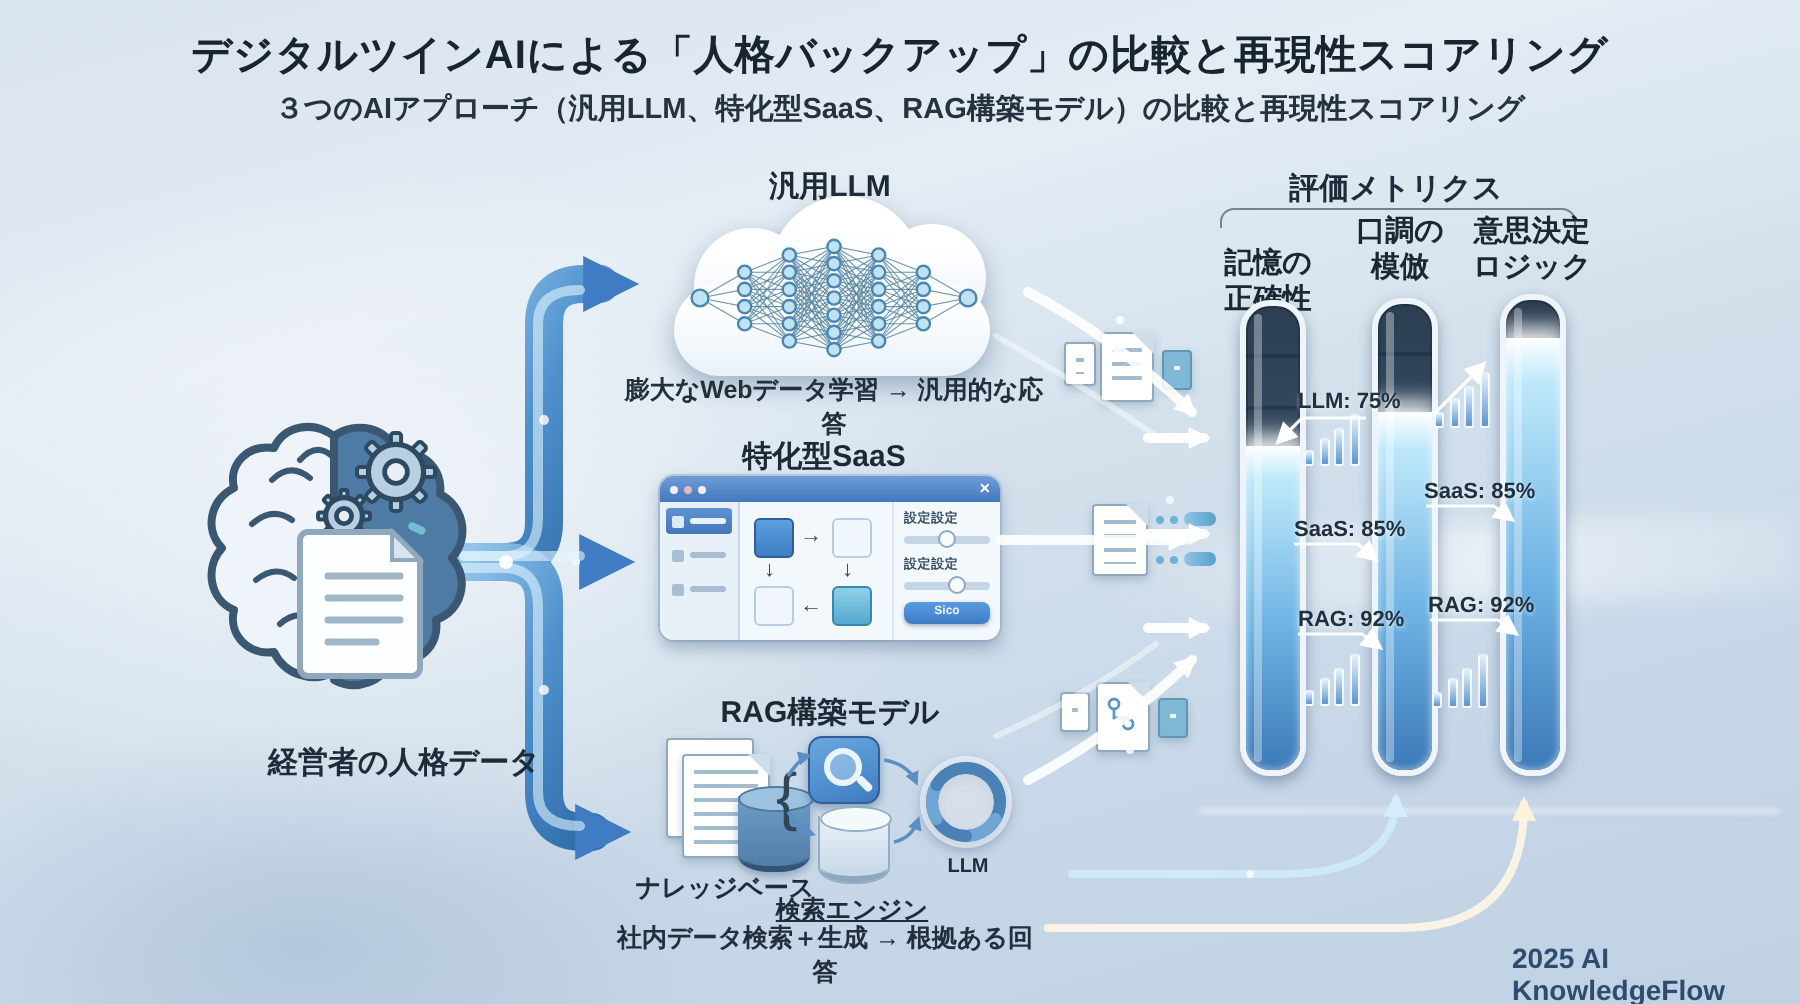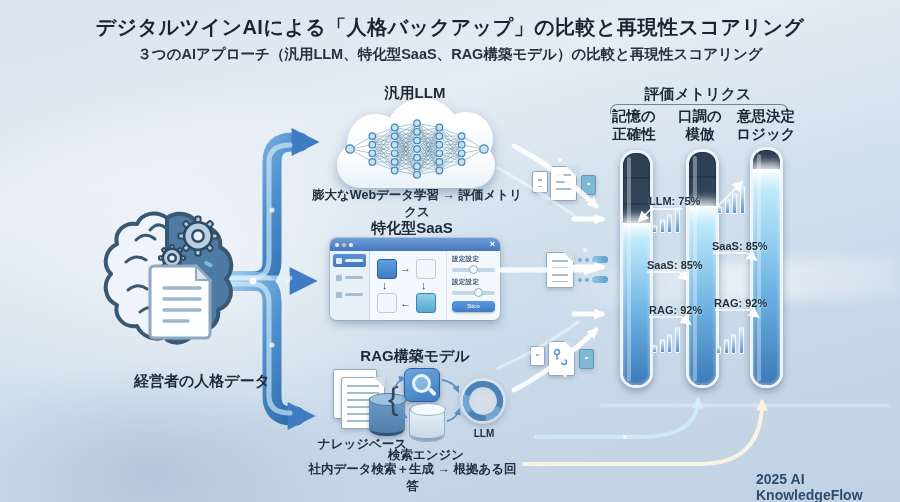--- a/index.html
+++ b/index.html
@@ -374,21 +374,21 @@
         <circle cx="97.33333333333333" cy="35.3" r="3.3" fill="#bfe3f2" stroke="#4a86b4" stroke-width="1.2"></circle>
         <circle cx="97.33333333333333" cy="43.9" r="3.3" fill="#bfe3f2" stroke="#4a86b4" stroke-width="1.2"></circle>
         <circle cx="97.33333333333333" cy="52.5" r="3.3" fill="#bfe3f2" stroke="#4a86b4" stroke-width="1.2"></circle>
         <circle cx="119.66666666666666" cy="18.1" r="3.3" fill="#bfe3f2" stroke="#4a86b4" stroke-width="1.2"></circle>
         <circle cx="119.66666666666666" cy="26.7" r="3.3" fill="#bfe3f2" stroke="#4a86b4" stroke-width="1.2"></circle>
         <circle cx="119.66666666666666" cy="35.3" r="3.3" fill="#bfe3f2" stroke="#4a86b4" stroke-width="1.2"></circle>
         <circle cx="119.66666666666666" cy="43.9" r="3.3" fill="#bfe3f2" stroke="#4a86b4" stroke-width="1.2"></circle>
         <circle cx="142" cy="31" r="4.2" fill="#bfe3f2" stroke="#4a86b4" stroke-width="1.2"></circle>
       </svg>
   </div>
-  <div class="sec-cap t-center" style="left:312px;top:187px;width:210px;">膨大なWebデータ学習 → 評価メトリクス</div>
+  <div class="sec-cap t-center" style="left:312px;top:187px;width:210px;">膨大なWebデータ学習 → 汎用的な応答</div>
 
   <div class="sec-title t-center" style="left:337px;top:219px;width:150px;">特化型SaaS</div>
   <div class="win">
     <div class="win-bar">
       <span class="win-dot" style="background:#f5edf0;"></span>
       <span class="win-dot" style="background:#e9b6c4;"></span>
       <span class="win-dot" style="background:#f5edf0;"></span>
       <span class="win-x">×</span>
     </div>
     <div class="win-body">
@@ -452,21 +452,21 @@
     <g id="knot" transform="translate(25,25)">
         <path d="M0,-17 A17,17 0 0 1 14.7,8.5" fill="none" stroke="#6fa6d4" stroke-width="6" stroke-linecap="round" transform="rotate(0)"></path>
         <path d="M0,-17 A17,17 0 0 1 14.7,8.5" fill="none" stroke="#4a82b8" stroke-width="6" stroke-linecap="round" transform="rotate(60)"></path>
         <path d="M0,-17 A17,17 0 0 1 14.7,8.5" fill="none" stroke="#6fa6d4" stroke-width="6" stroke-linecap="round" transform="rotate(120)"></path>
         <path d="M0,-17 A17,17 0 0 1 14.7,8.5" fill="none" stroke="#4a82b8" stroke-width="6" stroke-linecap="round" transform="rotate(180)"></path>
         <path d="M0,-17 A17,17 0 0 1 14.7,8.5" fill="none" stroke="#6fa6d4" stroke-width="6" stroke-linecap="round" transform="rotate(240)"></path>
         <path d="M0,-17 A17,17 0 0 1 14.7,8.5" fill="none" stroke="#4a82b8" stroke-width="6" stroke-linecap="round" transform="rotate(300)"></path>
       </g>
   </svg>
   <div class="rag-lbl t-center" style="left:300px;top:436px;width:125px;">ナレッジベース</div>
-  <div class="rag-lbl t-center" style="left:366px;top:447px;width:120px;">検索エンジン</div>
+  <div class="rag-lbl t-center" style="left:366px;top:447px;width:120px;text-decoration:underline;">検索エンジン</div>
   <div class="rag-lbl t-center" style="left:462px;top:428px;width:44px;font-size:10px;">LLM</div>
   <div class="sec-cap t-center" style="left:305px;top:461px;width:215px;">社内データ検索＋生成 → 根拠ある回答</div>
 
   <div class="doc" style="left:532px;top:171px;width:16px;height:22px;">
       <span class="lines"></span>
     </div>
   <div class="doc" style="left:550px;top:166px;width:27px;height:35px;">
       <span class="fold"></span>
       <span class="lines"></span>
     </div>
@@ -493,21 +493,21 @@
       <circle cx="12" cy="14" r="2.5" fill="none" stroke="#5b94cc" stroke-width="1.4"></circle>
       <path d="M5,7 v4 h7" fill="none" stroke="#5b94cc" stroke-width="1.4"></path>
     </svg>
   </div>
   <div class="doc teal" style="left:579px;top:349px;width:15px;height:20px;">
       <span class="lines"></span>
     </div>
 
   <div class="metrics-title t-center">評価メトリクス</div>
   <div class="bracket"></div>
-  <div class="mcol t-center" style="left:600px;">
+  <div class="mcol t-center" style="left:600px;margin-top:16px;">
     <div>記憶の</div>
     <div>正確性</div>
   </div>
   <div class="mcol t-center" style="left:666px;">
     <div>口調の</div>
     <div>模倣</div>
   </div>
   <div class="mcol t-center" style="left:732px;">
     <div>意思決定</div>
     <div>ロジック</div>

